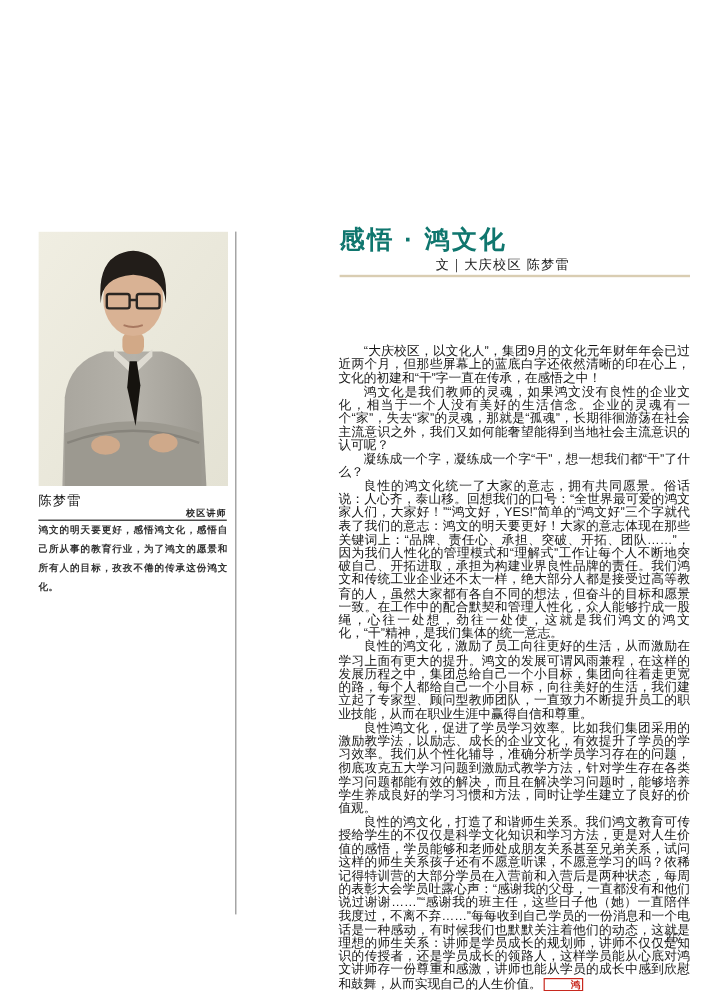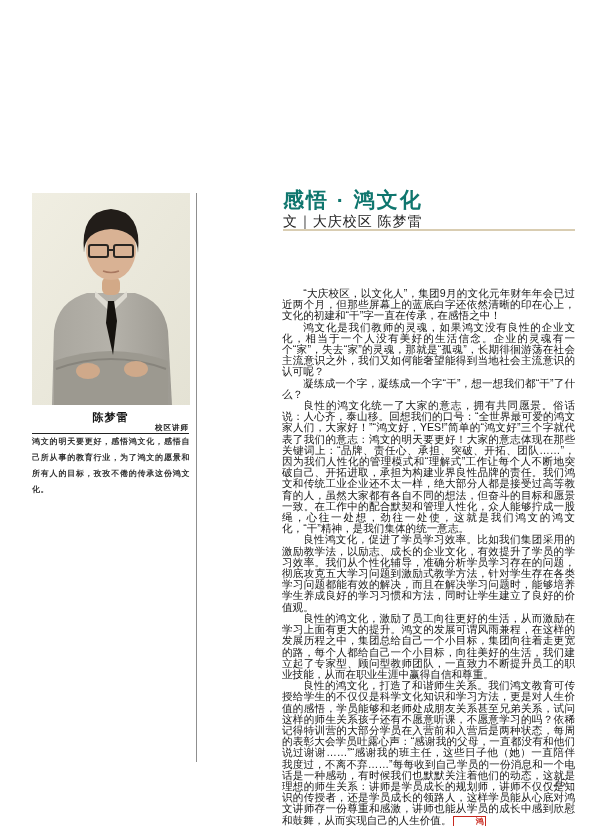--- a/index.html
+++ b/index.html
@@ -6,31 +6,31 @@
   #page{
     position:relative;width:605px;height:826px;background:#ffffff;overflow:hidden;
     font-family:"Liberation Sans","DejaVu Sans",sans-serif;color:#1a1a1a;
   }
   
   #title{
     position:absolute;left:283px;top:186px;font-size:21px;font-weight:bold;
     letter-spacing:2px;color:#0f766e;white-space:nowrap;
   }
   #byline{
-    position:absolute;left:283px;top:213px;width:272px;text-align:left;
-    font-size:14px;color:#222;letter-spacing:1px;
+    position:absolute;left:283px;top:213px;width:272px;text-align:center;
+    font-size:11px;color:#222;letter-spacing:1px;
   }
   #byline-rule{
     position:absolute;left:283px;top:229px;width:292px;height:2px;
   }
   
   #photo{position:absolute;left:32px;top:193px;width:158px;height:212px;}
   #caption-name{
-    position:absolute;left:32px;top:410px;width:157px;text-align:center;
-    font-size:11px;font-weight:bold;color:#111;letter-spacing:1px;
+    position:absolute;left:32px;top:410px;width:157px;text-align:left;
+    font-size:11px;font-weight:normal;color:#111;letter-spacing:1px;
   }
   #caption-role{
     position:absolute;left:32px;top:423px;width:157px;text-align:right;
     font-size:7.5px;font-weight:bold;color:#222;letter-spacing:1px;
   }
   #caption-rule{position:absolute;left:32px;top:433px;width:157px;height:1px;background:#222;}
   #bio{
     position:absolute;left:32px;top:434px;width:158px;
     font-size:8px;line-height:16px;font-weight:600;color:#333;
     text-align:justify;letter-spacing:0.5px;
@@ -108,20 +108,20 @@
   <div id="caption-rule"></div>
   <div id="bio">鸿文的明天要更好，感悟鸿文化，感悟自己所从事的教育行业，为了鸿文的愿景和所有人的目标，孜孜不倦的传承这份鸿文化。</div>
 
   <div id="divider" style="background: rgb(143, 143, 143);"></div>
 
   <div id="article">
       <p>“大庆校区，以文化人”，集团9月的文化元年财年年会已过近两个月，但那些屏幕上的蓝底白字还依然清晰的印在心上，文化的初建和“干”字一直在传承，在感悟之中！</p>
       <p>鸿文化是我们教师的灵魂，如果鸿文没有良性的企业文化，相当于一个人没有美好的生活信念。企业的灵魂有一个“家”，失去“家”的灵魂，那就是“孤魂”，长期徘徊游荡在社会主流意识之外，我们又如何能奢望能得到当地社会主流意识的认可呢？</p>
       <p>凝练成一个字，凝练成一个字“干”，想一想我们都“干”了什么？</p>
       <p>良性的鸿文化统一了大家的意志，拥有共同愿景。俗话说：人心齐，泰山移。回想我们的口号：“全世界最可爱的鸿文家人们，大家好！”“鸿文好，YES!”简单的“鸿文好”三个字就代表了我们的意志：鸿文的明天要更好！大家的意志体现在那些关键词上：“品牌、责任心、承担、突破、开拓、团队……”，因为我们人性化的管理模式和“理解式”工作让每个人不断地突破自己、开拓进取，承担为构建业界良性品牌的责任。我们鸿文和传统工业企业还不太一样，绝大部分人都是接受过高等教育的人，虽然大家都有各自不同的想法，但奋斗的目标和愿景一致。在工作中的配合默契和管理人性化，众人能够拧成一股绳，心往一处想，劲往一处使，这就是我们鸿文的鸿文化，“干”精神，是我们集体的统一意志。</p>
+      <p>良性的鸿文化，激励了员工向往更好的生活，从而激励在学习上面有更大的提升。鸿文的发展可谓风雨兼程，在这样的发展历程之中，集团总给自己一个小目标，集团向往着走更宽的路，每个人都给自己一个小目标，向往美好的生活，我们建立起了专家型、顾问型教师团队，一直致力不断提升员工的职业技能，从而在职业生涯中赢得自信和尊重。</p>
       <p>良性鸿文化，促进了学员学习效率。比如我们集团采用的激励教学法，以励志、成长的企业文化，有效提升了学员的学习效率。我们从个性化辅导，准确分析学员学习存在的问题，彻底攻克五大学习问题到激励式教学方法，针对学生存在各类学习问题都能有效的解决，而且在解决学习问题时，能够培养学生养成良好的学习习惯和方法，同时让学生建立了良好的价值观。</p>
-      <p>良性的鸿文化，激励了员工向往更好的生活，从而激励在学习上面有更大的提升。鸿文的发展可谓风雨兼程，在这样的发展历程之中，集团总给自己一个小目标，集团向往着走更宽的路，每个人都给自己一个小目标，向往美好的生活，我们建立起了专家型、顾问型教师团队，一直致力不断提升员工的职业技能，从而在职业生涯中赢得自信和尊重。</p>
       <p>良性的鸿文化，打造了和谐师生关系。我们鸿文教育可传授给学生的不仅仅是科学文化知识和学习方法，更是对人生价值的感悟，学员能够和老师处成朋友关系甚至兄弟关系，试问这样的师生关系孩子还有不愿意听课，不愿意学习的吗？依稀记得特训营的大部分学员在入营前和入营后是两种状态，每周的表彰大会学员吐露心声：“感谢我的父母，一直都没有和他们说过谢谢……”“感谢我的班主任，这些日子他（她）一直陪伴我度过，不离不弃……”每每收到自己学员的一份消息和一个电话是一种感动，有时候我们也默默关注着他们的动态，这就是理想的师生关系：讲师是学员成长的规划师，讲师不仅仅是知识的传授者，还是学员成长的领路人，这样学员能从心底对鸿文讲师存一份尊重和感激，讲师也能从学员的成长中感到欣慰和鼓舞，从而实现自己的人生价值。<span class="end-mark" style="color: rgb(200, 40, 30); border-color: rgb(200, 40, 30);">鸿</span></p>
     </div>
 
   <div id="page-number">- 25 -</div>
 
 </div>
 
 </body></html>

